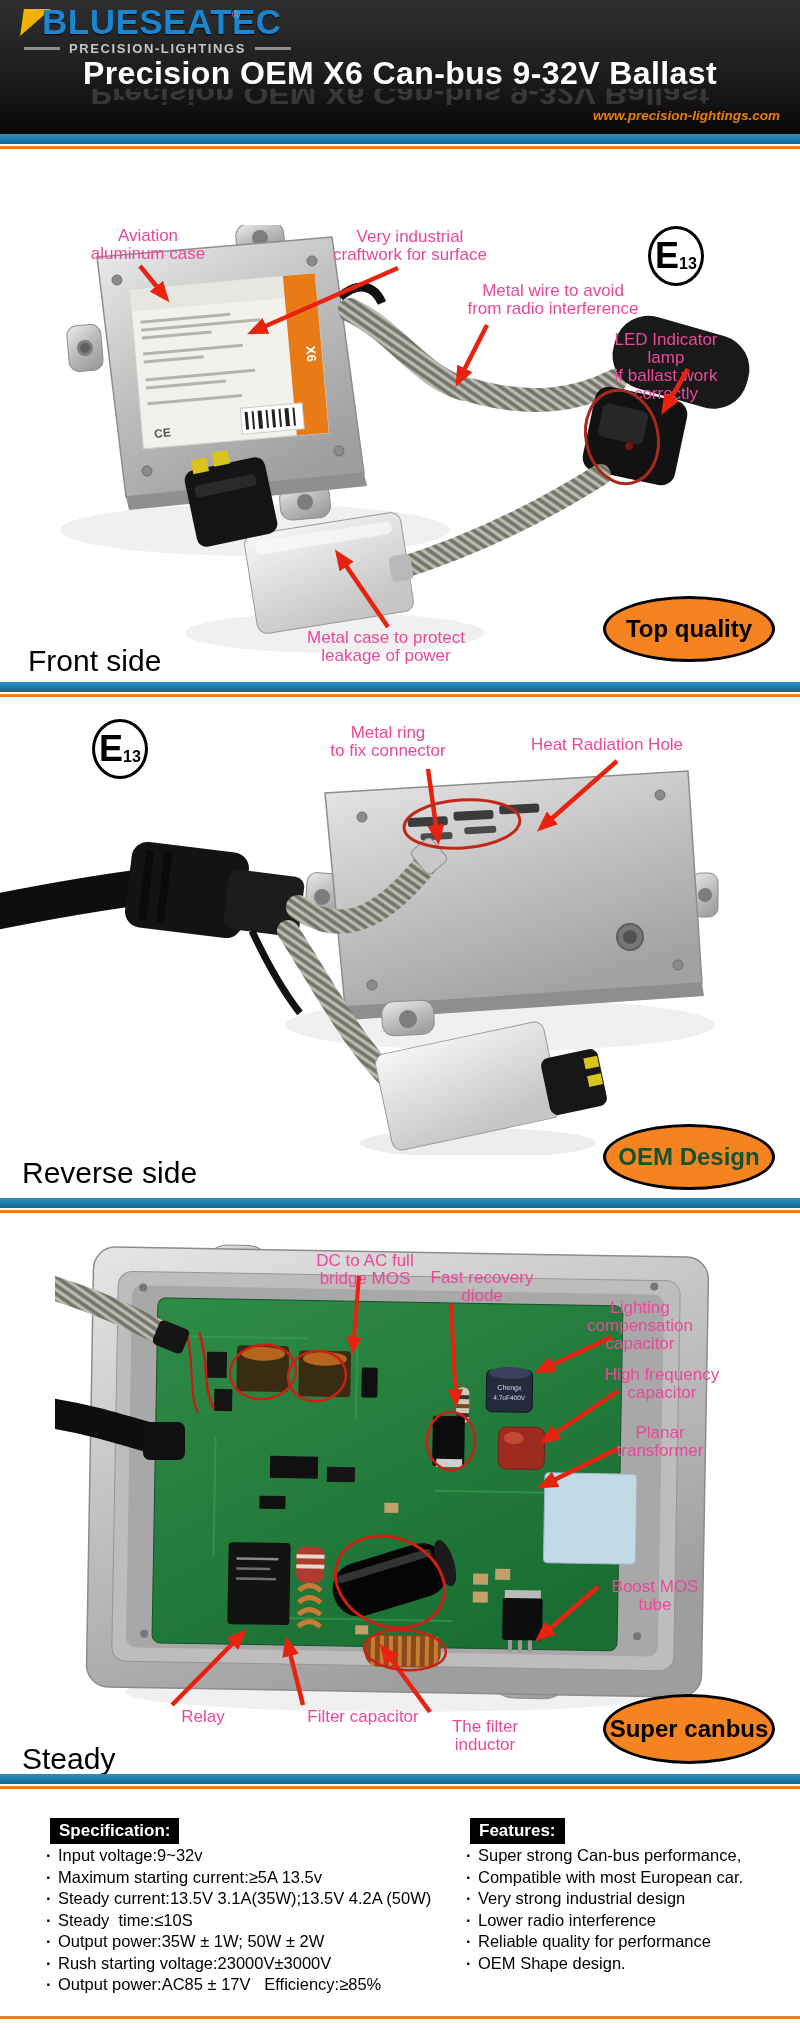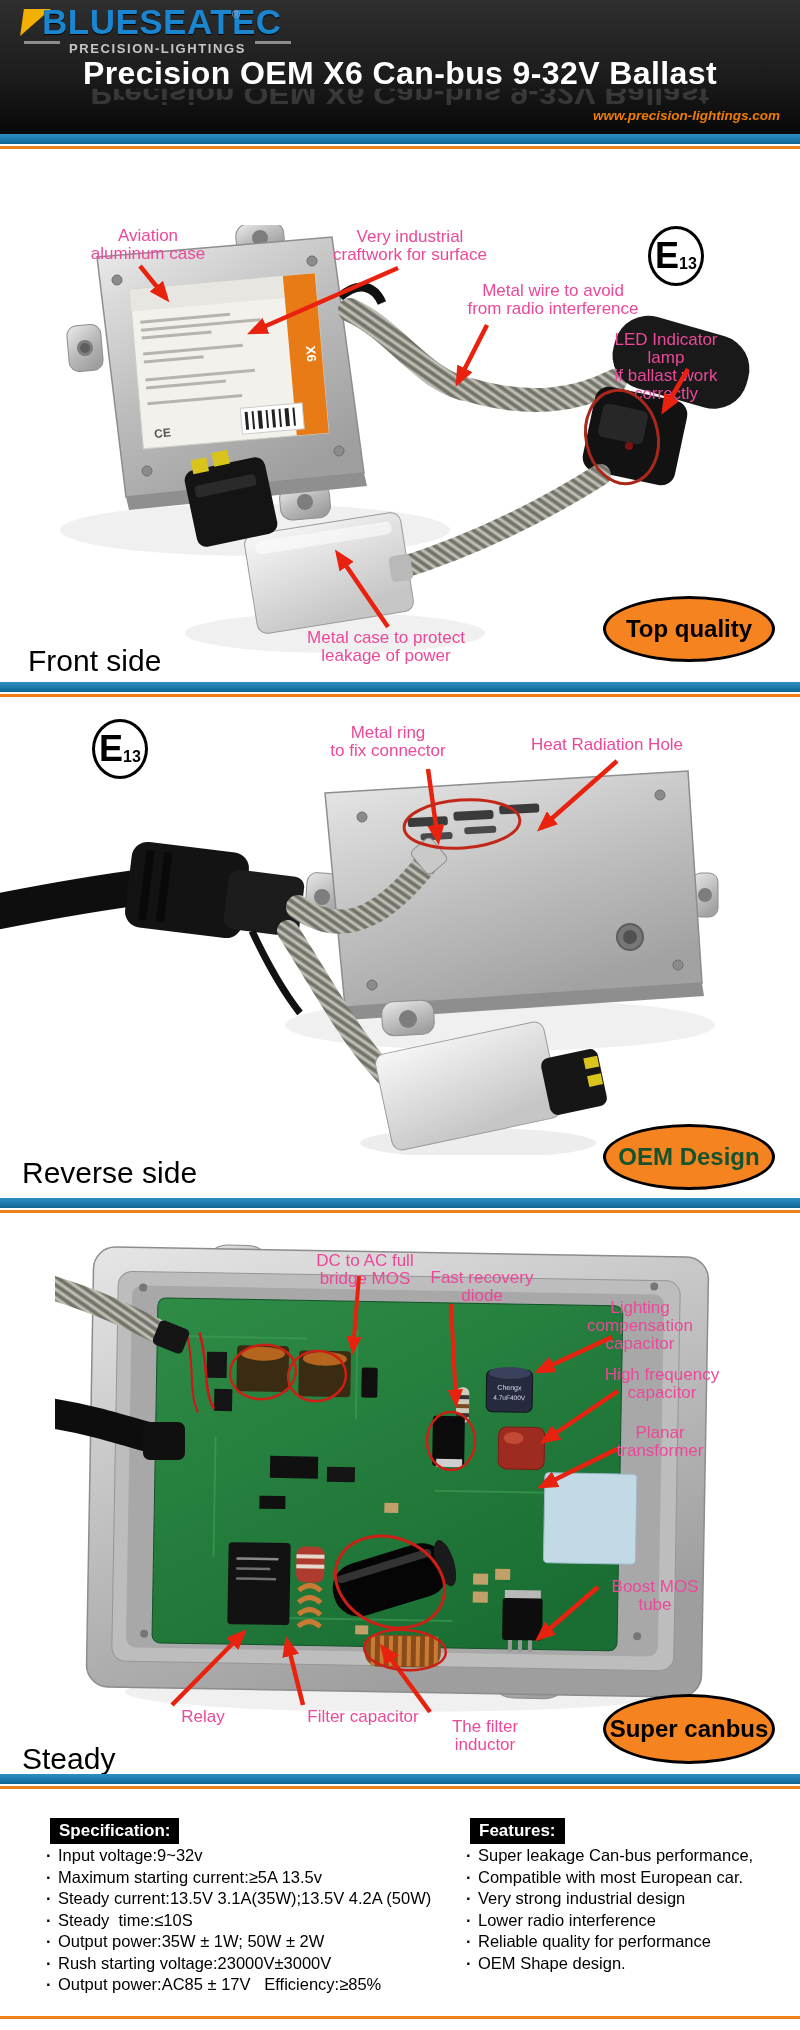--- a/index.html
+++ b/index.html
@@ -7,21 +7,21 @@
         font-family:"Liberation Sans",sans-serif;}
 
   
   .hdr{position:absolute;left:0;top:0;width:800px;height:138px;
        background:linear-gradient(180deg,#2f2f2f 0%,#1c1c1c 55%,#060606 100%);}
   .tri{position:absolute;left:22px;top:9px;width:0;height:0;
        border-top:27px solid #f2b000;border-right:27px solid transparent;transform:skewX(-8deg);}
   .brand{position:absolute;left:42px;top:2px;font-size:35px;font-weight:bold;color:#1b85d0;
          letter-spacing:0.5px;text-shadow:0 1px 1px #000;}
   .reg{position:absolute;left:232px;top:8px;font-size:11px;font-weight:bold;color:#7fa9cc;}
-  .tagline-row{position:absolute;left:24px;top:41px;display:flex;gap:9px;}
+  .tagline-row{position:absolute;left:24px;top:41px;display:flex;align-items:center;gap:9px;}
   .rule{width:36px;height:3px;background:#8d8d8d;}
   .tagline{font-size:13px;font-weight:bold;letter-spacing:1.6px;color:#c6c6c6;}
   .title-zone{position:absolute;left:0;top:55px;width:800px;text-align:center;}
   .main-title{font-size:32px;font-weight:bold;color:#ffffff;letter-spacing:0.4px;}
   .title-refl{font-size:32px;font-weight:bold;color:#ffffff;opacity:0.15;
               transform:scaleY(-0.85);height:24px;overflow:hidden;margin-top:-5px;}
   .website{position:absolute;right:20px;top:108px;font-size:13.5px;font-style:italic;
            font-weight:bold;color:#f07c00;}
 
   
@@ -396,21 +396,21 @@
       <li>Maximum starting current:≥5A 13.5v</li>
       <li>Steady current:13.5V 3.1A(35W);13.5V 4.2A (50W)</li>
       <li>Steady  time:≤10S</li>
       <li>Output power:35W ± 1W; 50W ± 2W</li>
       <li>Rush starting voltage:23000V±3000V</li>
       <li>Output power:AC85 ± 17V   Efficiency:≥85%</li>
     </ul>
 
   <div class="list-hdr" style="left:470px;top:1818px">Features:</div>
   <ul class="spec-list" style="left:466px;top:1845px;width:330px">
-      <li>Super leakage Can-bus performance,</li>
+      <li>Super strong Can-bus performance,</li>
       <li>Compatible with most European car.</li>
       <li>Very strong industrial design</li>
       <li>Lower radio interference</li>
       <li>Reliable quality for performance</li>
       <li>OEM Shape design.</li>
     </ul>
 
   <div class="bottom-line"></div>
 
   <svg class="overlay" width="800" height="2030" viewBox="0 0 800 2030">

